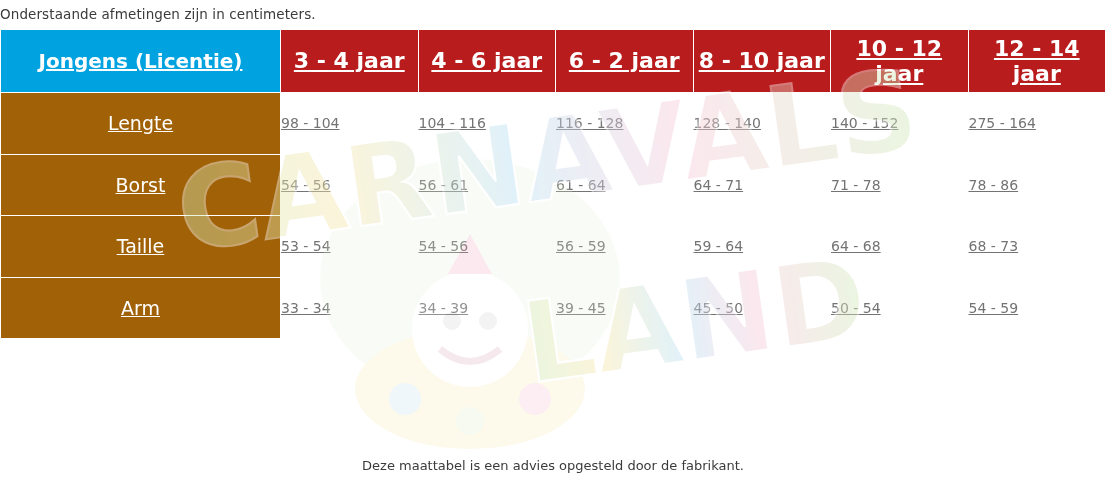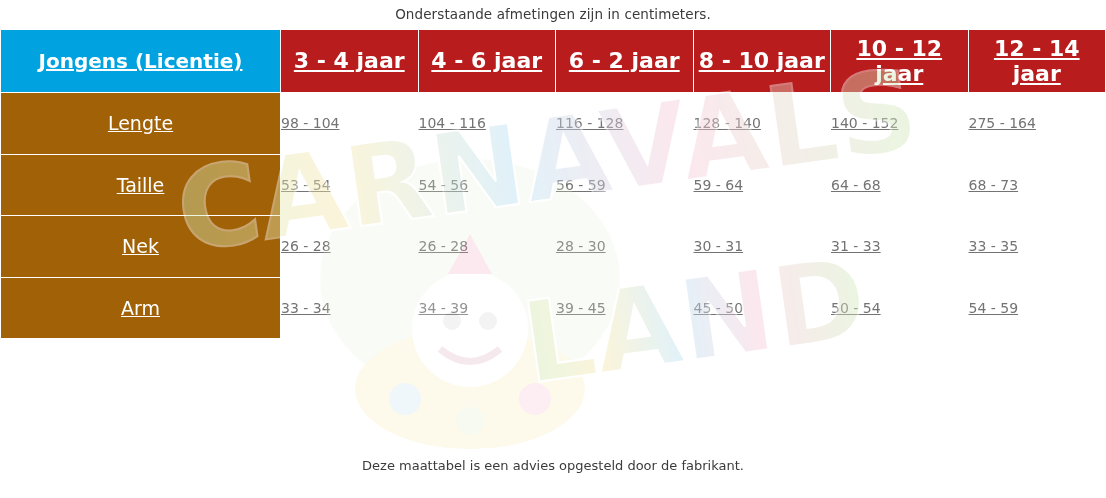--- a/index.html
+++ b/index.html
@@ -14,21 +14,20 @@
     overflow: hidden;
   }
   .page {
     position: relative;
     width: 1106px;
     height: 498px;
     box-sizing: border-box;
   }
 
   .top-note {
-    text-align: center;
     font-size: 13.5px;
     color: #3b3b3b;
     padding: 6px 0 7px 0;
     letter-spacing: 0.1px;
   }
 
   .table-wrap {
     position: relative;
     width: 1106px;
     height: 420px;
@@ -163,38 +162,38 @@
         <tr>
           <th class="row-label">Lengte</th>
           <td class="data-cell">98 - 104</td>
           <td class="data-cell">104 - 116</td>
           <td class="data-cell">116 - 128</td>
           <td class="data-cell">128 - 140</td>
           <td class="data-cell">140 - 152</td>
           <td class="data-cell">275 - 164</td>
         </tr>
         <tr>
+          <th class="row-label">Borst</th>
+          <td class="data-cell">54 - 56</td>
+          <td class="data-cell">56 - 61</td>
+          <td class="data-cell">61 - 64</td>
+          <td class="data-cell">64 - 71</td>
+          <td class="data-cell">71 - 78</td>
+          <td class="data-cell">78 - 86</td>
+        </tr>
+        <tr>
           <th class="row-label">Taille</th>
           <td class="data-cell">53 - 54</td>
           <td class="data-cell">54 - 56</td>
           <td class="data-cell">56 - 59</td>
           <td class="data-cell">59 - 64</td>
           <td class="data-cell">64 - 68</td>
           <td class="data-cell">68 - 73</td>
         </tr>
         <tr>
-          <th class="row-label">Nek</th>
-          <td class="data-cell">26 - 28</td>
-          <td class="data-cell">26 - 28</td>
-          <td class="data-cell">28 - 30</td>
-          <td class="data-cell">30 - 31</td>
-          <td class="data-cell">31 - 33</td>
-          <td class="data-cell">33 - 35</td>
-        </tr>
-        <tr>
           <th class="row-label">Arm</th>
           <td class="data-cell">33 - 34</td>
           <td class="data-cell">34 - 39</td>
           <td class="data-cell">39 - 45</td>
           <td class="data-cell">45 - 50</td>
           <td class="data-cell">50 - 54</td>
           <td class="data-cell">54 - 59</td>
         </tr>
       </tbody>
     </table>

